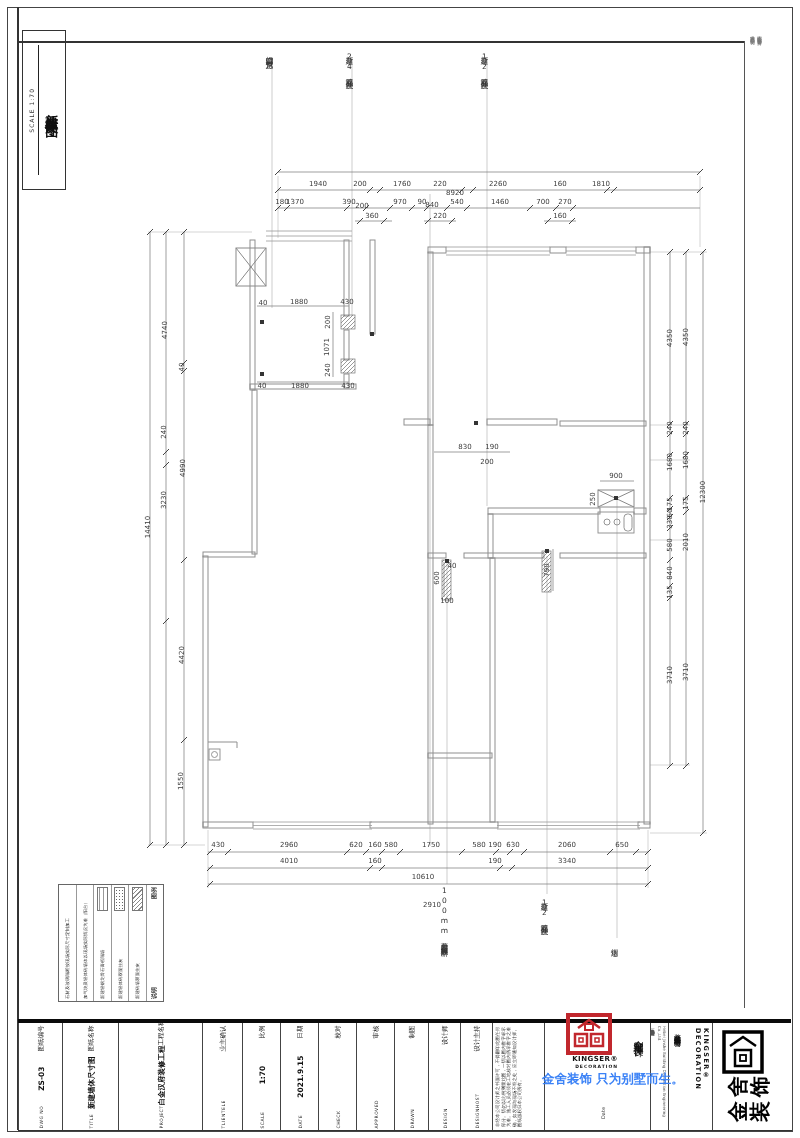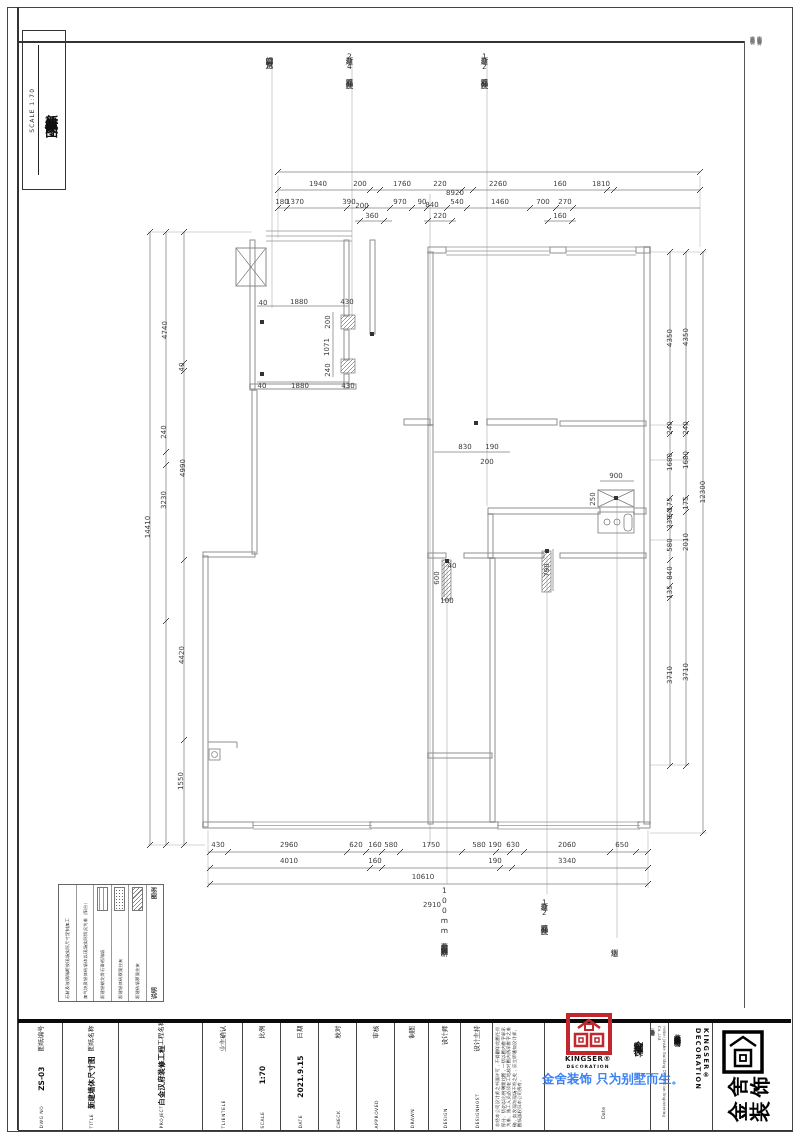--- a/index.html
+++ b/index.html
@@ -43,21 +43,21 @@
   .tb-rot .cn{font-size:6.5px;color:#111;white-space:nowrap;}
   .tb-rot .val{font-size:7.5px;font-weight:bold;color:#111;white-space:nowrap;}
   .tb-rot .en{font-size:4.5px;color:#222;letter-spacing:.5px;white-space:nowrap;}
   .tb-rot{flex-direction:row;}
   .tb-rot>*{transform:rotate(0);}
   .disclaimer{position:absolute;left:50%;top:50%;width:100px;height:48px;transform:translate(-50%,-50%) rotate(-90deg);font-size:4.5px;line-height:5.5px;color:#333;text-align:justify;overflow:hidden;}
   .slogan{left:542px;top:1071px;width:122px;font-family:"DejaVu Serif",serif;font-size:12.5px;font-weight:bold;color:#3b82f6;white-space:nowrap;z-index:3;}
   .brand-vert{left:631px;top:1032px;height:94px;writing-mode:vertical-rl;text-orientation:upright;font-size:10px;color:#111;letter-spacing:1px;z-index:2;}
   .date-lbl{left:597px;top:1110px;font-size:5px;color:#333;transform:rotate(-90deg);}
   .red-logo{left:566px;top:1013px;z-index:4;}
-  .kingser-sub{left:558px;top:1056px;width:60px;text-align:center;font-size:7px;font-weight:bold;letter-spacing:.5px;color:#111;line-height:7px;z-index:4;}
+  .kingser-sub{left:558px;top:1056px;width:60px;text-align:right;font-size:7px;font-weight:bold;letter-spacing:.5px;color:#111;line-height:7px;z-index:4;}
   .kingser-sub .d2{font-size:4.5px;letter-spacing:1px;}
   .tiny-col{left:650px;top:1026px;height:100px;display:flex;gap:2px;}
   .tiny-col div{writing-mode:vertical-rl;font-size:4px;color:#555;}
   .company-vert{left:672px;top:1028px;height:100px;writing-mode:vertical-rl;text-orientation:upright;font-size:7px;color:#111;letter-spacing:.5px;}
   .kingser-vert{left:694px;top:1028px;height:100px;writing-mode:vertical-rl;font-size:6.5px;font-weight:bold;letter-spacing:1.5px;color:#111;}
   .logo-big{left:706px;top:1068px;width:86px;height:58px;transform:rotate(-90deg);transform-origin:center;display:flex;align-items:center;justify-content:center;}
   .logo-big .chars{font-family:"DejaVu Serif",serif;font-size:21px;font-weight:bold;color:#000;line-height:22px;letter-spacing:4px;text-align:center;}
 </style>
 </head>
 <body>

